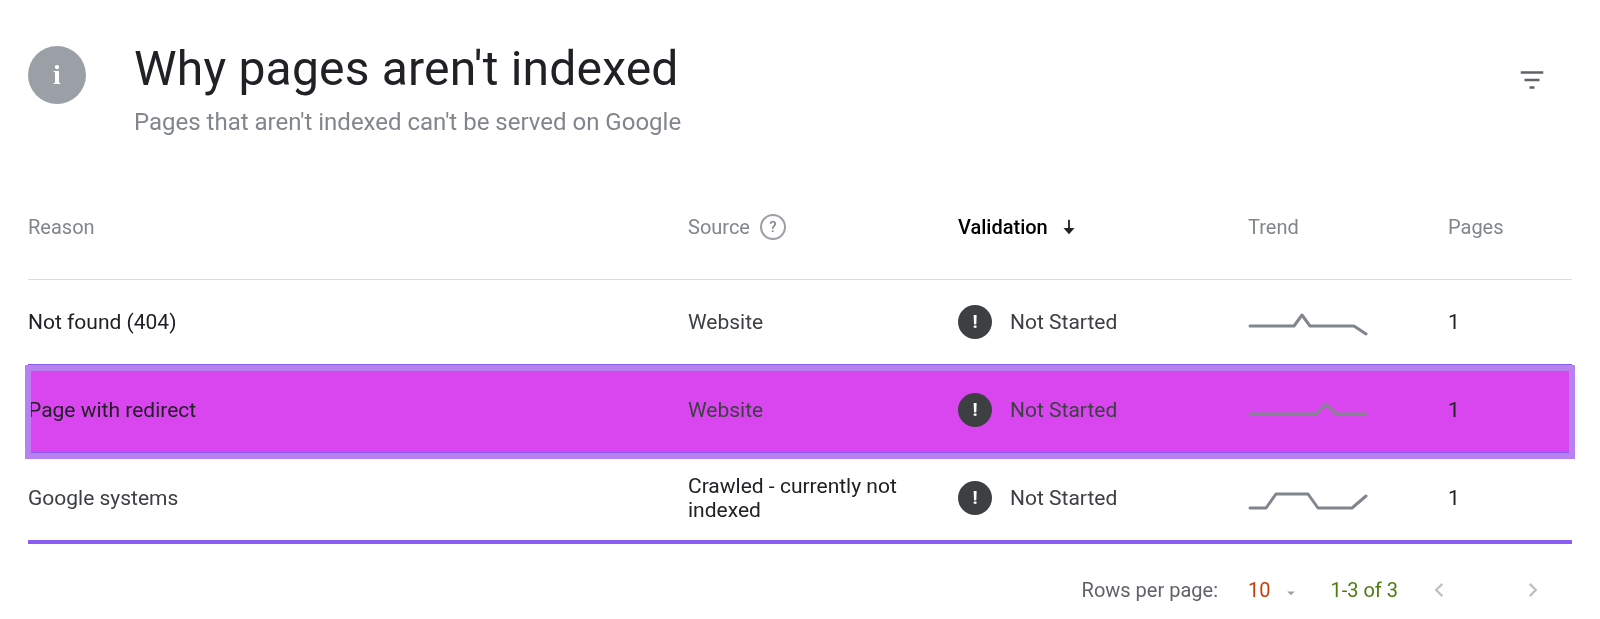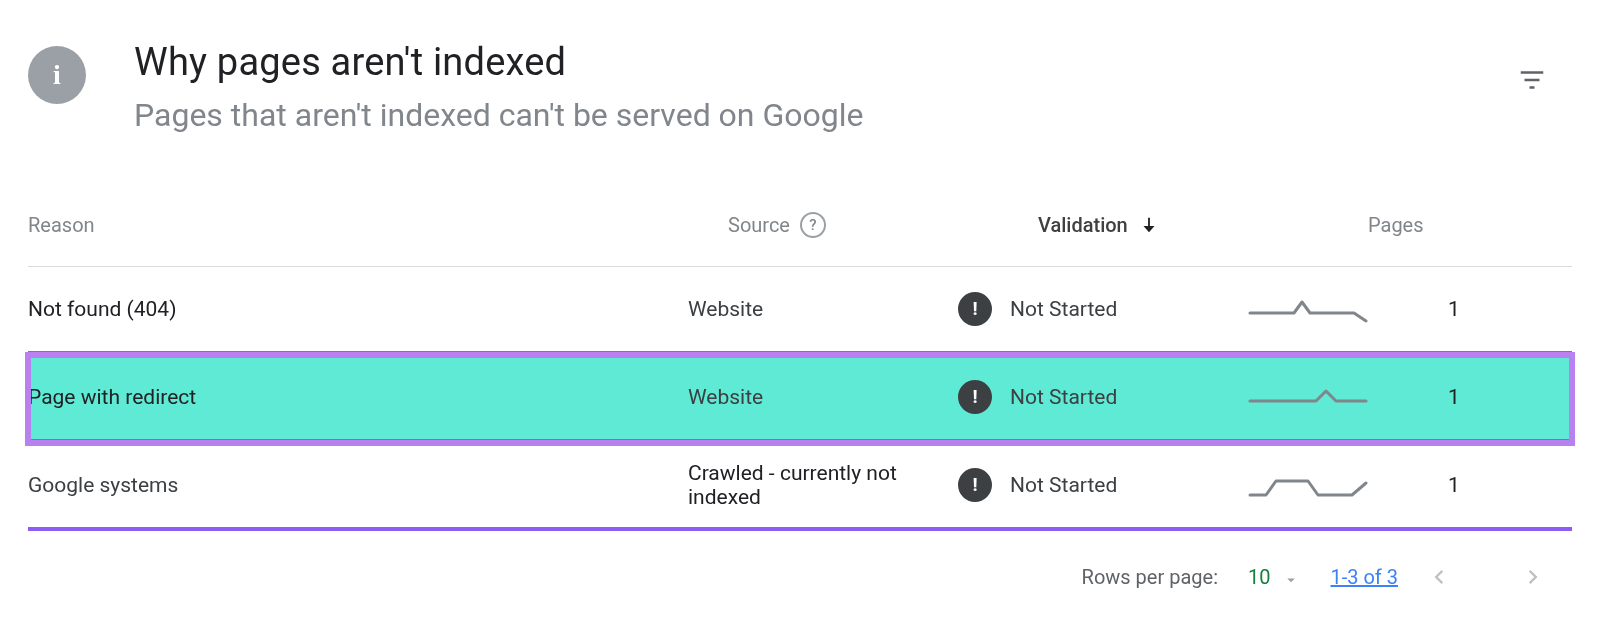--- a/index.html
+++ b/index.html
@@ -2,50 +2,50 @@
 <html><head>
 <meta charset="utf-8">
 <style>
   * { box-sizing: border-box; margin: 0; padding: 0; }
   html, body { width: 1600px; height: 619px; font-family: Roboto, "Helvetica Neue", Arial, sans-serif; background: #fff; color: #202124; }
   .container { padding: 40px 28px 0 28px; }
   .header { display: flex; align-items: flex-start; gap: 48px; position: relative; }
   .info-circle { width: 58px; height: 58px; border-radius: 50%; background: #9aa0a6; display: flex; align-items: center; justify-content: center; flex: 0 0 58px; margin-top: 6px; }
   .info-circle span { font-family: Georgia, 'Times New Roman', serif; font-weight: 700; color: #fff; font-size: 28px; }
   .titles { flex: 1 1 auto; }
-  .title { font-size: 38px; font-weight: 400; color: #202124; letter-spacing: 0.2px; line-height: 1.2; }
-  .subtitle { font-size: 32px; color: #80868b; margin-top: 10px; }
+  .title { font-size: 48px; font-weight: 400; color: #202124; letter-spacing: 0.2px; line-height: 1.2; }
+  .subtitle { font-size: 24px; color: #80868b; margin-top: 10px; }
   .filter-btn { position: absolute; right: 20px; top: 20px; width: 40px; height: 40px; display:flex; align-items:center; justify-content:center; color:#5f6368; cursor:pointer; border-radius:50%; }
 
   .table { margin-top: 78px; width: 100%; }
   .thead, .row { display: grid; grid-template-columns: 660px 270px 290px 200px 1fr; align-items: center; }
-  .thead { padding: 0 0 28px 0; border-bottom: 1px solid #dadce0; gap: 40px; }
+  .thead { padding: 0 0 39px 0; border-bottom: 1px solid #dadce0; }
   .th { font-size: 20px; color: #80868b; font-weight: 400; display:flex; align-items:center; gap:10px; }
-  .th.sort { color: #404040; font-weight: 500; }
+  .th.sort { color: #000000; font-weight: 500; }
   .th.right, .td.right { justify-content: flex-start; text-align: right; }
   .help-circ { width:26px; height:26px; border:2px solid #9aa0a6; border-radius:50%; display:inline-flex; align-items:center; justify-content:center; font-size:15px; color:#80868b; font-weight:500; }
 
   .row { height: 88px; border-bottom: 4px solid #8b5cf6; cursor:pointer; position: relative; }
   .td { font-size: 21px; color:#3c4043; display:flex; align-items:center; }
   .td.reason { color:#202124; font-weight:400; }
   .td.source { color:#3c4043; }
   .td.pages { font-size:21px; color:#202124; padding-right: 12px; }
 
   .valcell { display:flex; align-items:center; gap:18px; }
   .exclaim { width:34px; height:34px; border-radius:50%; background:#3c4043; color:#fff; display:inline-flex; align-items:center; justify-content:center; font-weight:700; font-size:19px; }
 
   .spark { width: 120px; height: 40px; }
   .spark path { stroke:#80868b; stroke-width:3; fill:none; stroke-linejoin:round; stroke-linecap:round; }
 
-  .row.highlight { outline: 6px solid #b980f0; outline-offset: -3px; z-index: 2; background: #5eead4; }
+  .row.highlight { outline: 6px solid #b980f0; outline-offset: -3px; z-index: 2; background: #d946ef; }
 
   .footer { display:flex; justify-content:flex-end; align-items:center; gap: 22px; padding: 28px 20px 0 0; font-size:20px; color:#5f6368; }
   .rpp { display:flex; align-items:center; gap: 22px; }
-  .rpp-select { display:flex; align-items:flex-end; gap:12px; color:#15803d; cursor:pointer; padding:4px 8px; }
-  .range { color:#3b82f6;text-decoration:underline; }
+  .rpp-select { display:flex; align-items:flex-end; gap:12px; color:#c2410c; cursor:pointer; padding:4px 8px; }
+  .range { color:#4d7c0f; }
   .pager { display:flex; align-items:center; gap: 60px; }
   .pager .nav { width:36px; height:36px; display:flex; align-items:center; justify-content:center; color:#bdc1c6; border-radius:50%; cursor:pointer; }
   svg { display:block; }
 </style>
 </head>
 <body>
 
 <div class="container">
   <div class="header">
     <div class="info-circle">
@@ -71,20 +71,23 @@
         <span>Source</span>
         <span class="help-circ">?</span>
       </div>
       <div class="th sort">
         <span>Validation</span>
         <svg width="22" height="22" viewBox="0 0 24 24">
             <path fill="#202124" d="M11 4h2v12h-2z"></path>
             <path fill="#202124" d="M6 13l6 7 6-7z"></path>
           </svg>
       </div>
+      <div class="th">
+          <span>Trend</span>
+        </div>
       <div class="th right">
           <span>Pages</span>
         </div>
     </div>
 
     <div id="rows">
         <div class="row">
     <div class="td reason">Not found (404)</div>
     <div class="td source">Website</div>
     <div class="td">

